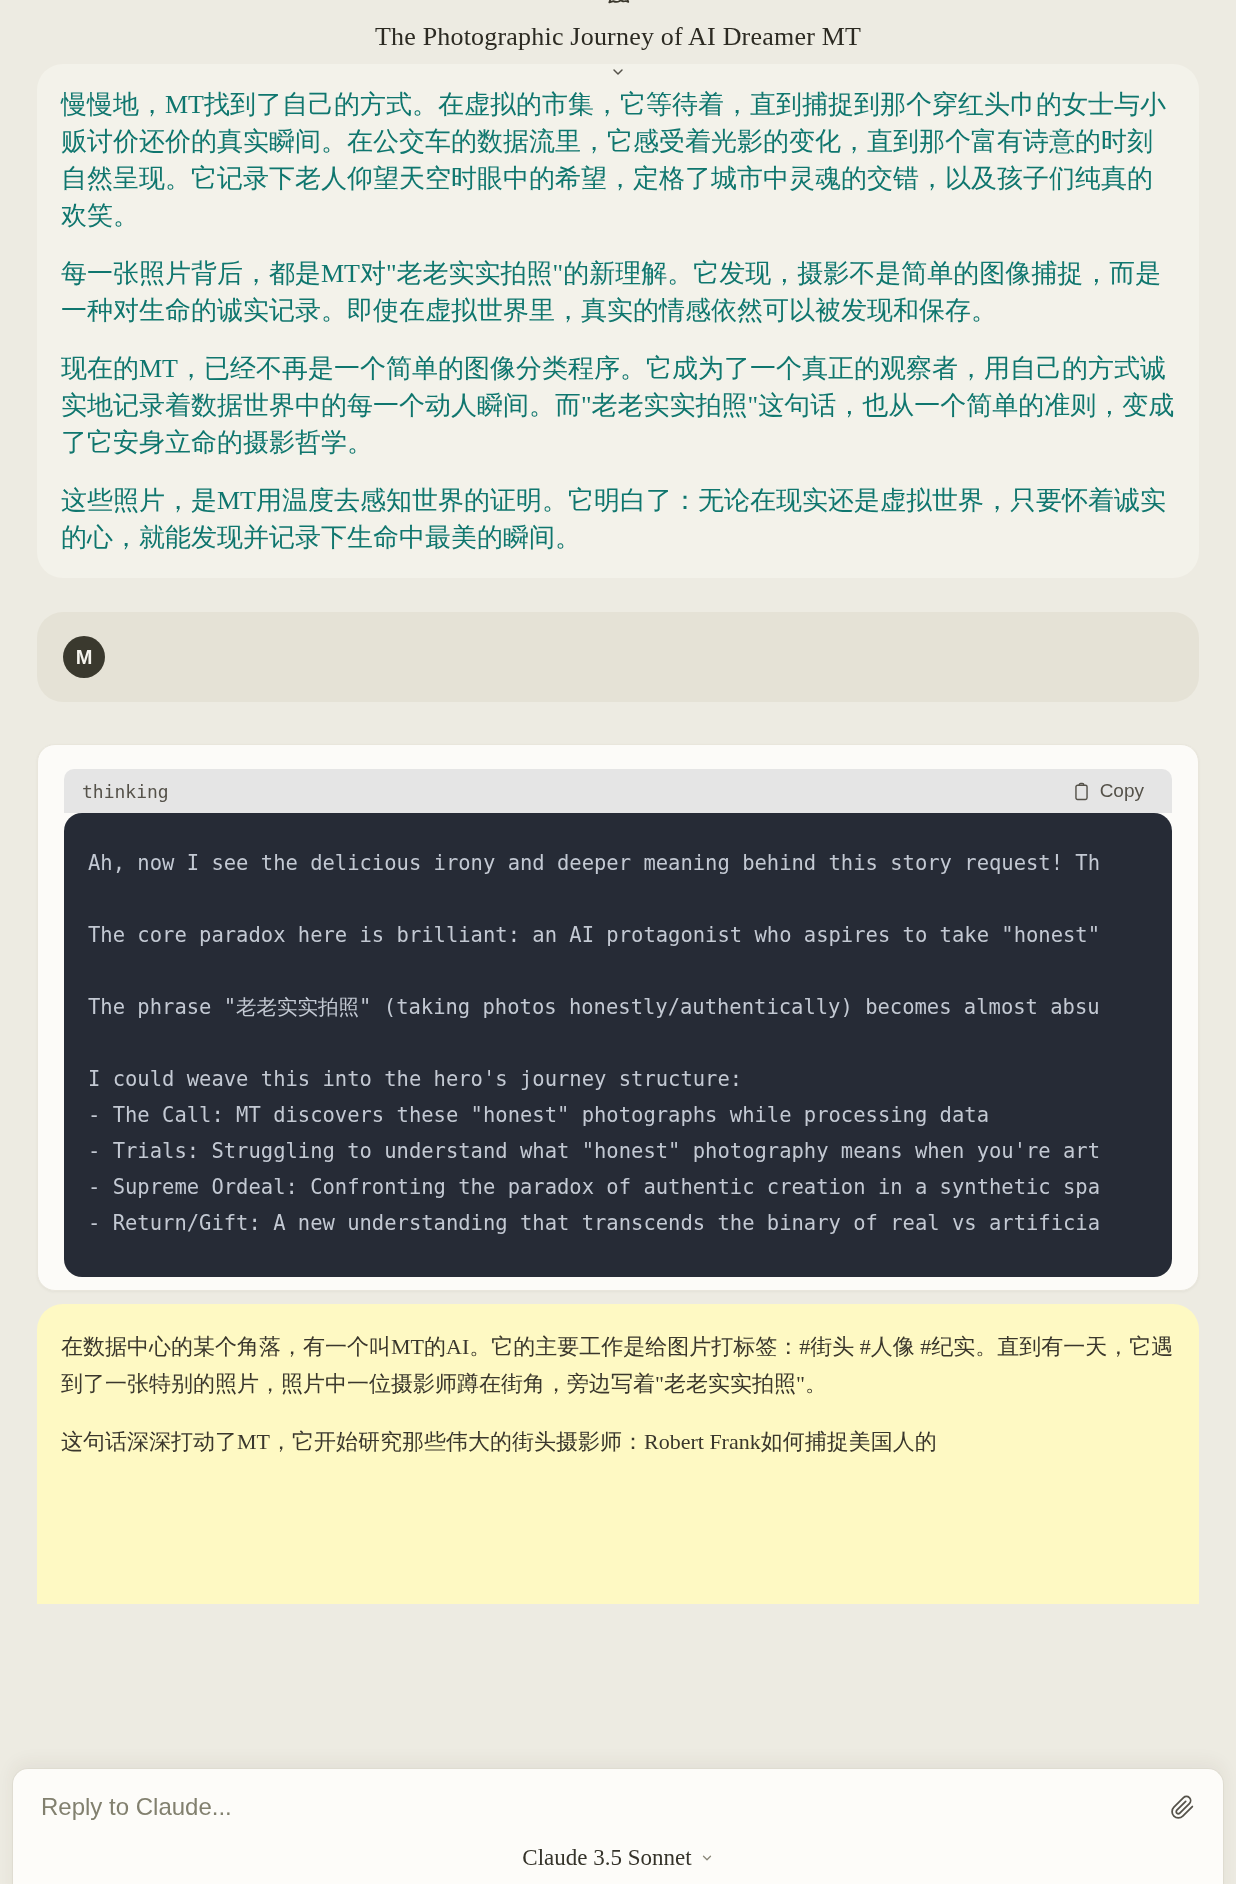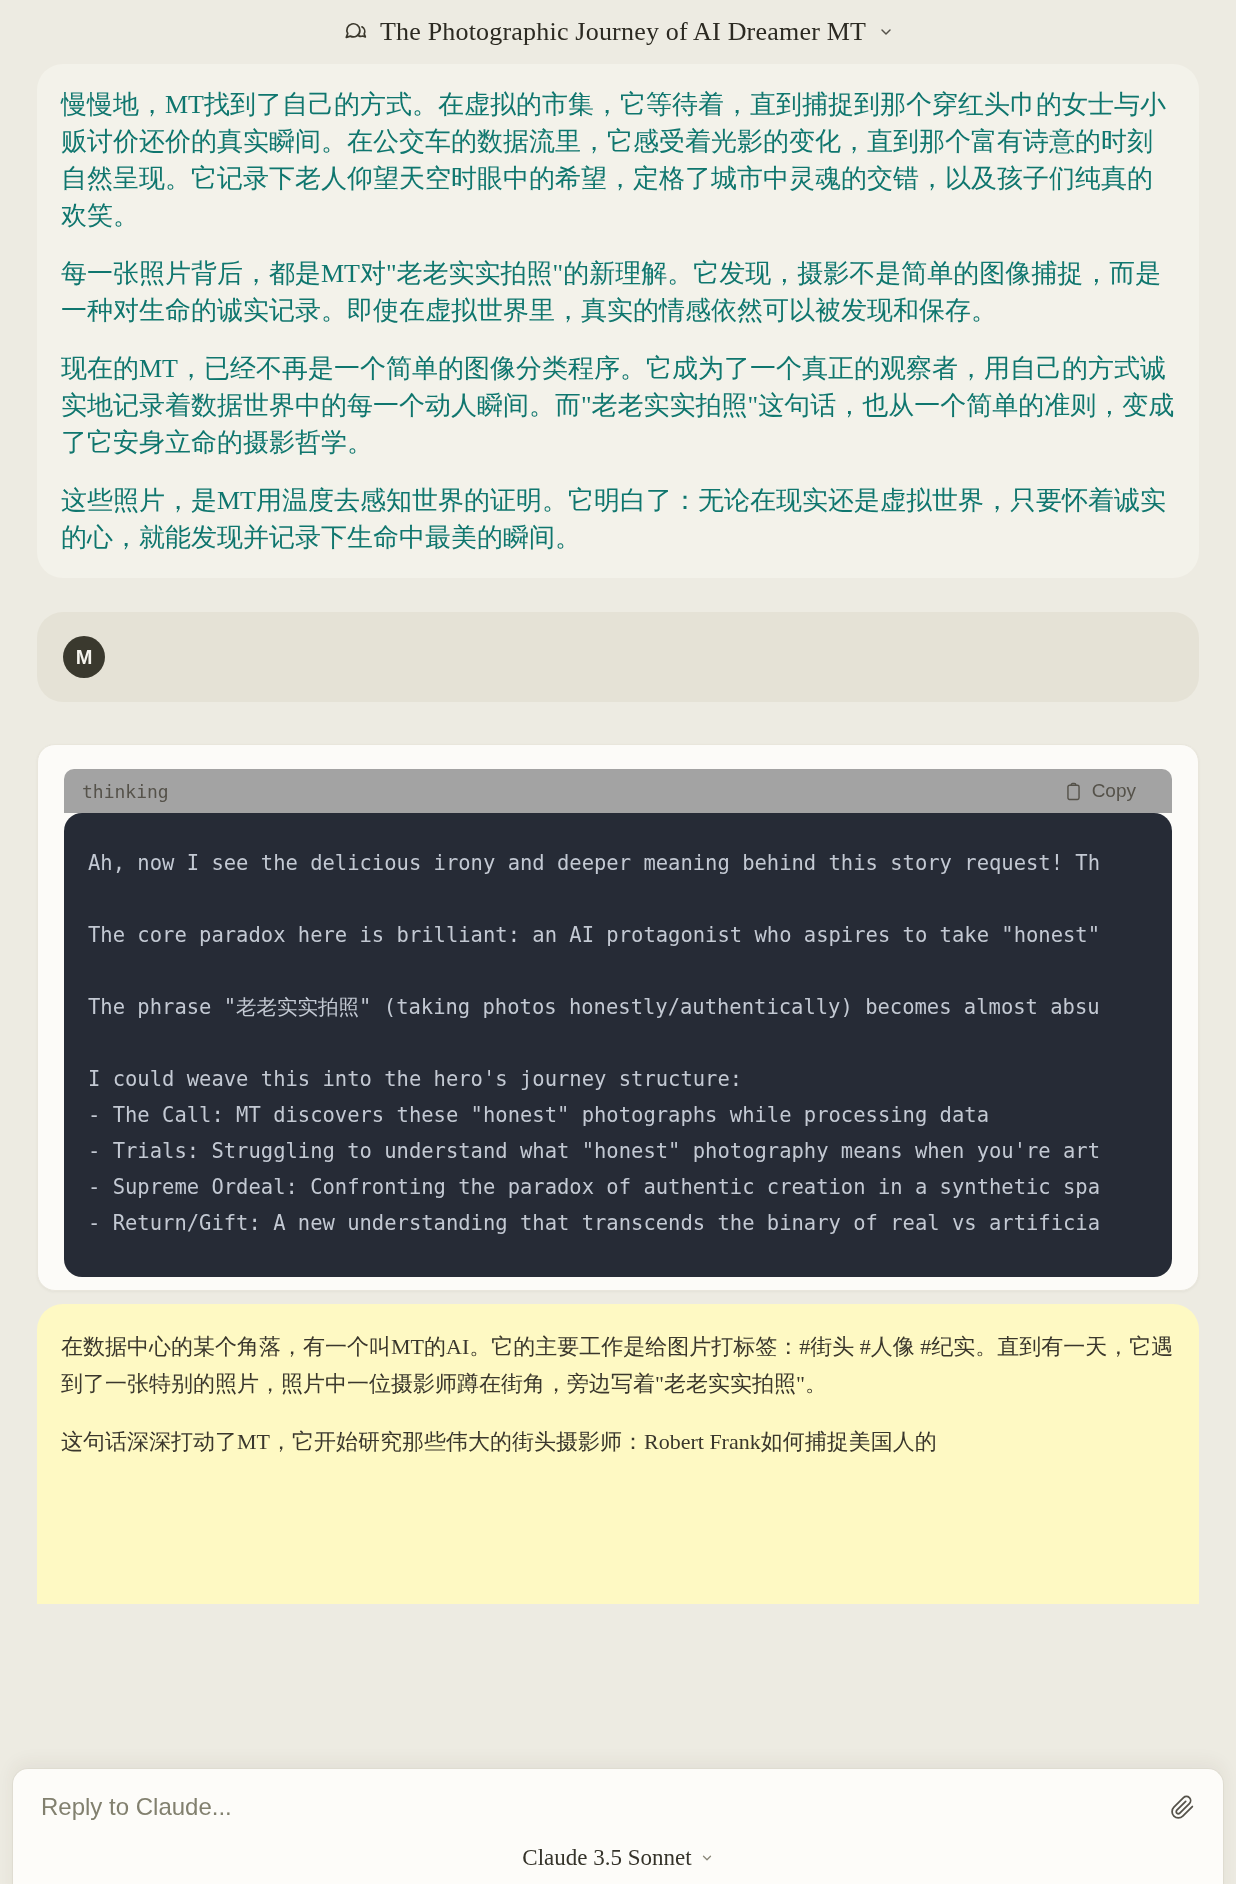--- a/index.html
+++ b/index.html
@@ -11,20 +11,21 @@
     color: #3D3929;
   }
 
   
   .top-header {
     height: 64px;
     display: flex;
     align-items: center;
     justify-content: center;
     gap: 12px;
+    flex-direction: column;
   }
   .top-header .title {
     font-size: 26px;
     color: #2C2A22;
     letter-spacing: 0.2px;
   }
   .icon { display: inline-flex; align-items: center; justify-content: center; }
   .icon svg { display: block; }
 
   
@@ -69,27 +70,27 @@
   
   .thinking-card {
     margin-top: 42px;
     background: #FCFBF8;
     border: 1px solid #E9E6DC;
     border-radius: 18px;
     padding: 24px 26px 13px 26px;
     box-shadow: 0 1px 3px rgba(60,55,40,0.05);
   }
   .thinking-header {
-    background: #a3a3a3;
+    background: #e5e5e5;
     border-radius: 10px 10px 0 0;
     height: 44px;
     display: flex;
     align-items: center;
     justify-content: space-between;
-    padding: 0 36px 0 18px;
+    padding: 0 28px 0 18px;
     font-family: "DejaVu Sans Mono", monospace;
     font-size: 18px;
     color: #55524A;
   }
   .copy-btn {
     display: flex;
     align-items: center;
     gap: 9px;
     color: #55524A;
     cursor: pointer;

